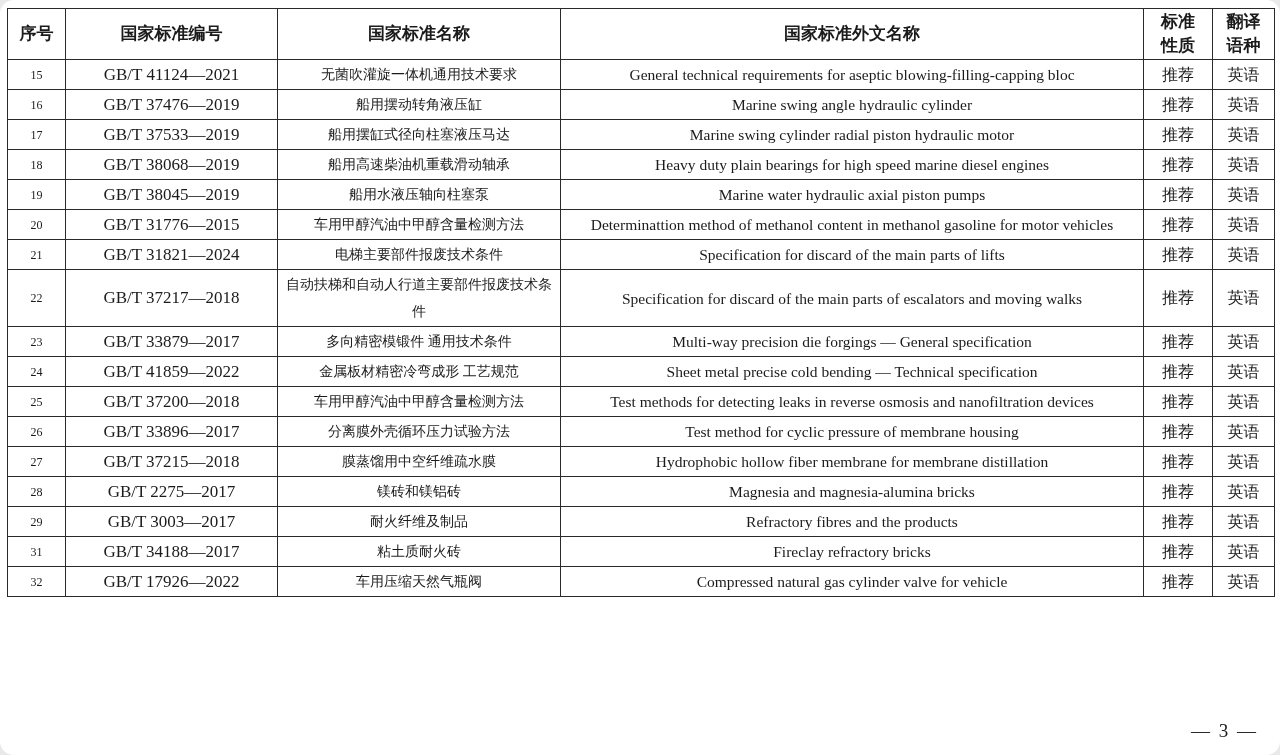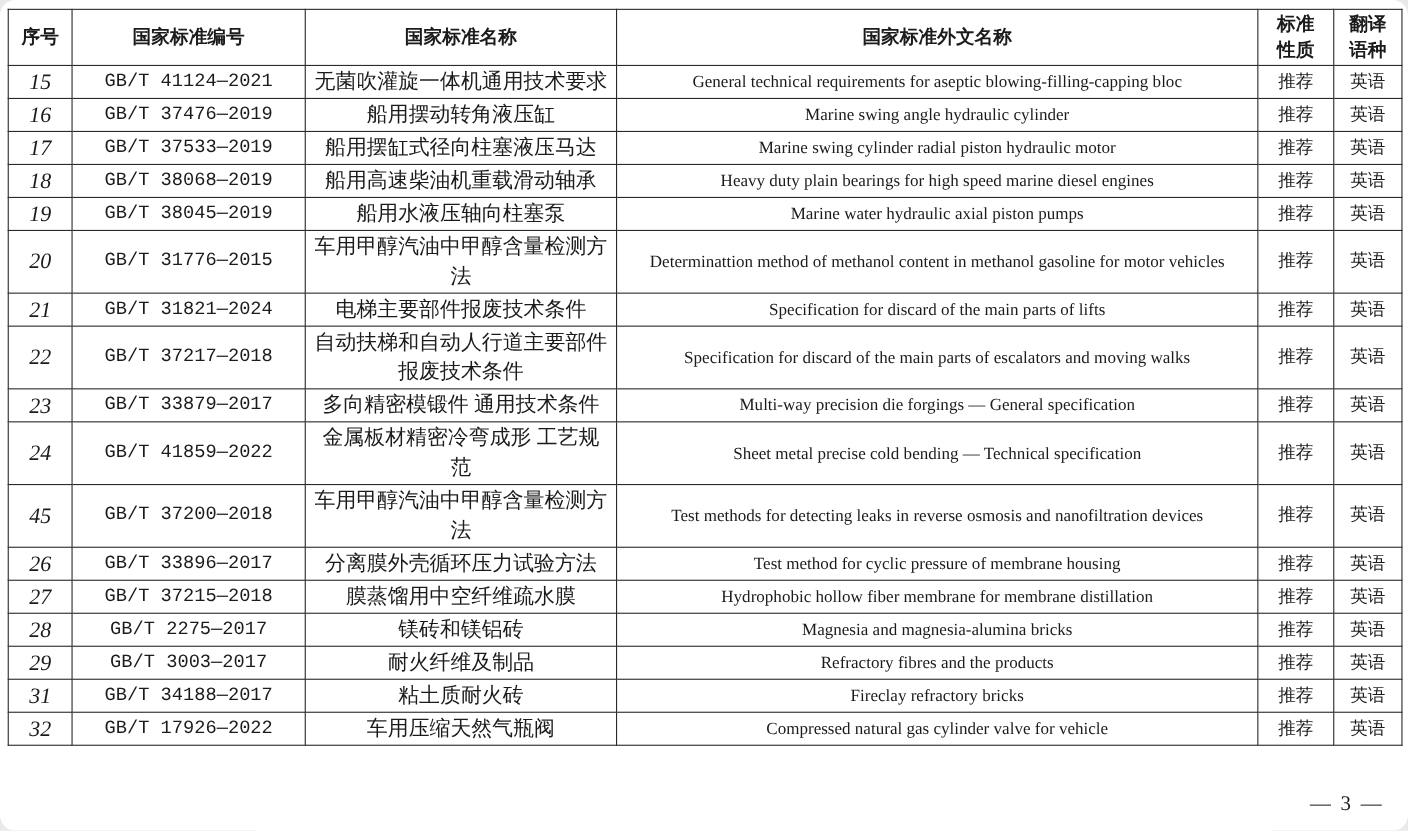--- a/index.html
+++ b/index.html
@@ -38,23 +38,23 @@
   table.standards thead tr { height: 50px; }
   table.standards th {
     font-weight: 700;
     font-size: 17px;
     line-height: 24px;
     white-space: pre-line;
   }
   table.standards tbody tr { height: 28px; }
   
   table.standards tbody tr:nth-child(18) { height: 76px; }
-  td.c-no    { font-size: 20px; line-height: 26px; font-style: italic; }
-  td.c-code  { font-size: 17px; line-height: 26px; white-space: nowrap; font-family: Liberation Mono, monospace; }
-  td.c-cn    { font-size: 19px; line-height: 27px; text-align: left; padding: 2px 8px; }
+  td.c-no    { font-size: 12px; line-height: 26px; }
+  td.c-code  { font-size: 17px; line-height: 26px; white-space: nowrap; }
+  td.c-cn    { font-size: 14px; line-height: 27px; text-align: left; padding: 2px 8px; }
   td.c-en    { font-size: 15.5px; line-height: 27px; margin-top: 28px; }
   td.c-nature, td.c-lang { font-size: 16px; line-height: 26px; }
   .page-number {
     position: absolute;
     top: 720px;
     right: 22px;
     font-size: 19px;
     letter-spacing: 2px;
     color: #1b1b1b;
   }
@@ -160,21 +160,21 @@
         </tr>
         <tr>
           <td class="c-no">24</td>
           <td class="c-code">GB/T 41859—2022</td>
           <td class="c-cn">金属板材精密冷弯成形 工艺规范</td>
           <td class="c-en">Sheet metal precise cold bending — Technical specification</td>
           <td class="c-nature">推荐</td>
           <td class="c-lang">英语</td>
         </tr>
         <tr>
-          <td class="c-no">45</td>
+          <td class="c-no">25</td>
           <td class="c-code">GB/T 37200—2018</td>
           <td class="c-cn">车用甲醇汽油中甲醇含量检测方法</td>
           <td class="c-en">Test methods for detecting leaks in reverse osmosis and nanofiltration devices</td>
           <td class="c-nature">推荐</td>
           <td class="c-lang">英语</td>
         </tr>
         <tr>
           <td class="c-no">26</td>
           <td class="c-code">GB/T 33896—2017</td>
           <td class="c-cn">分离膜外壳循环压力试验方法</td>

